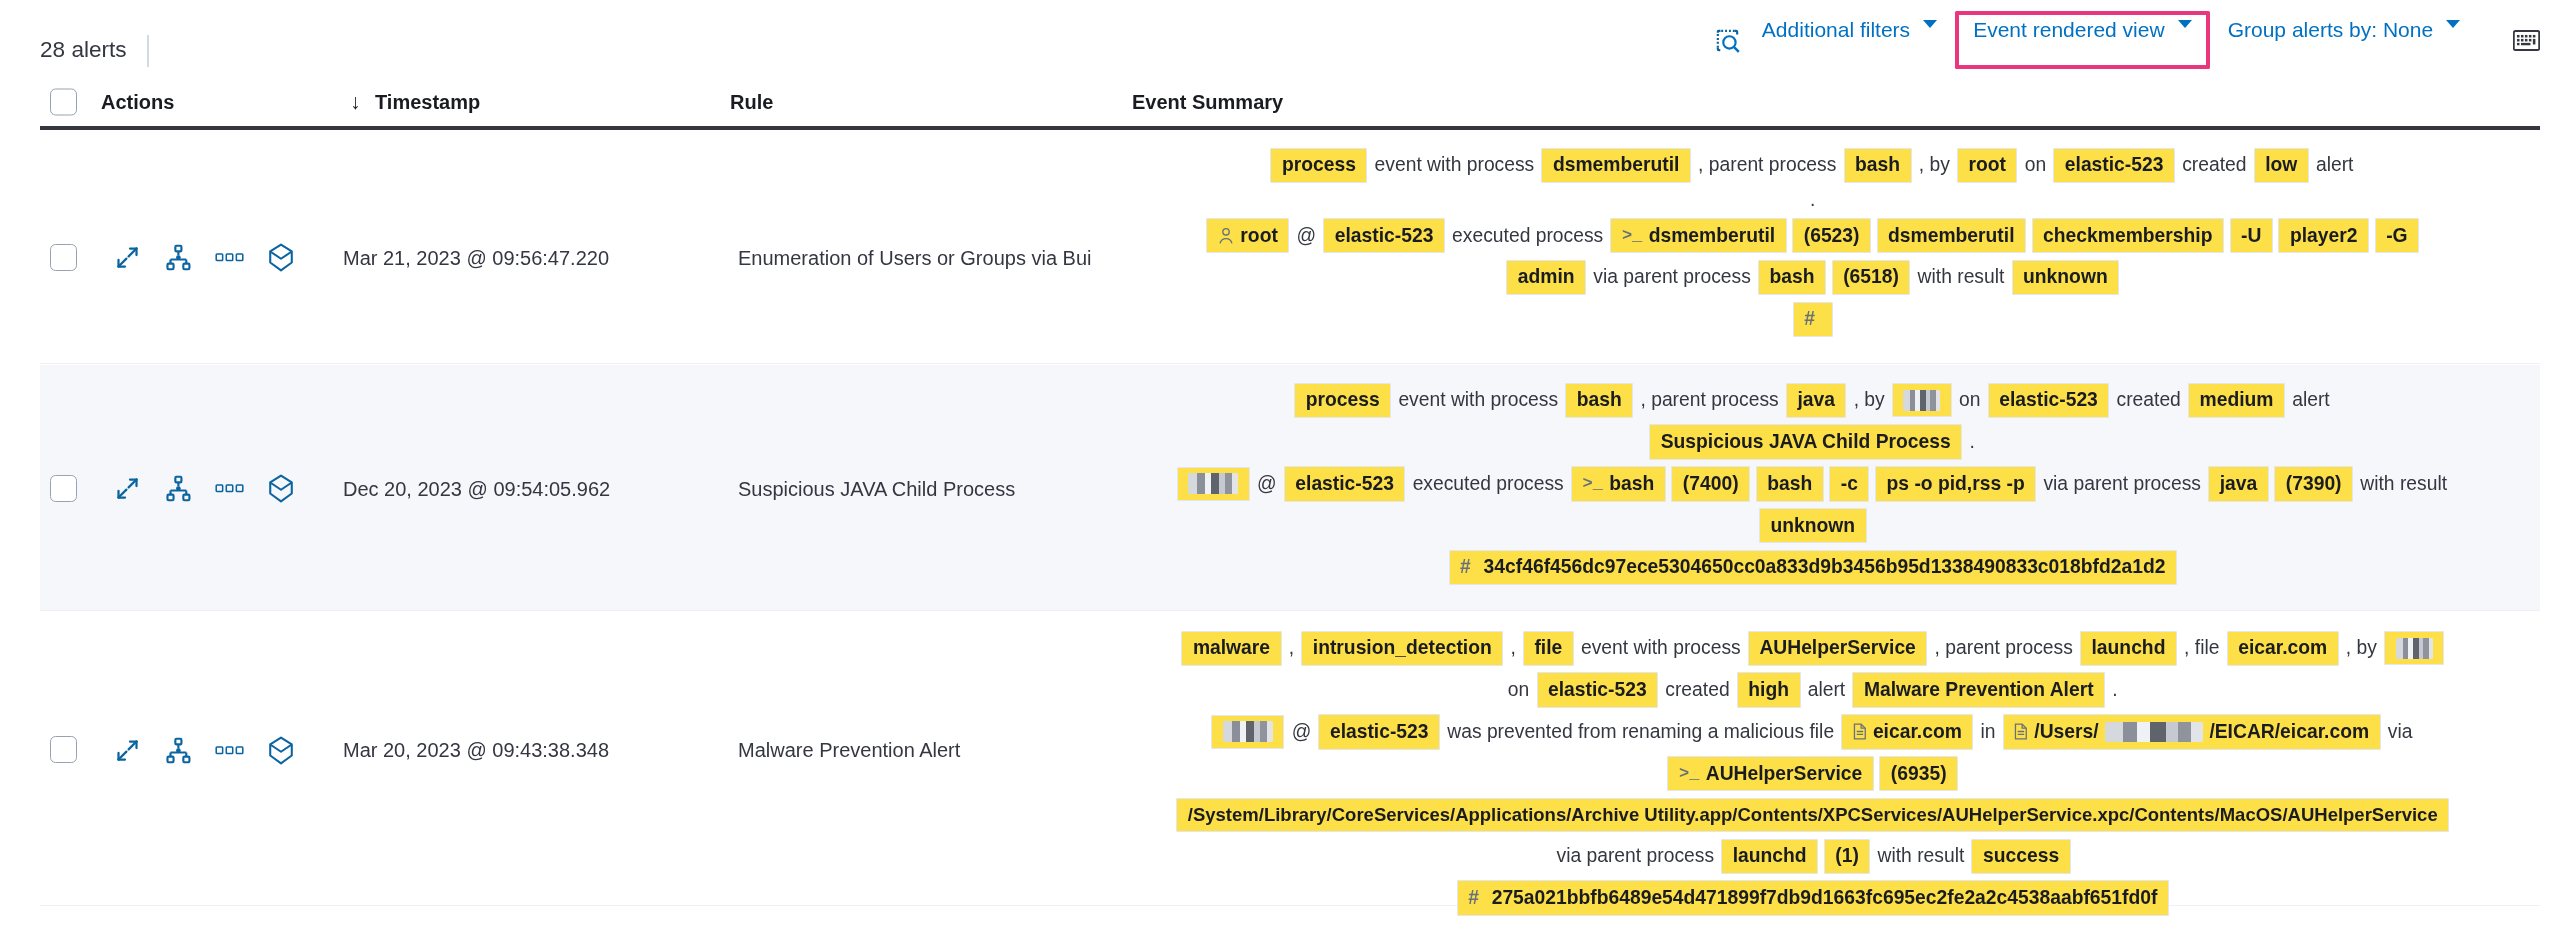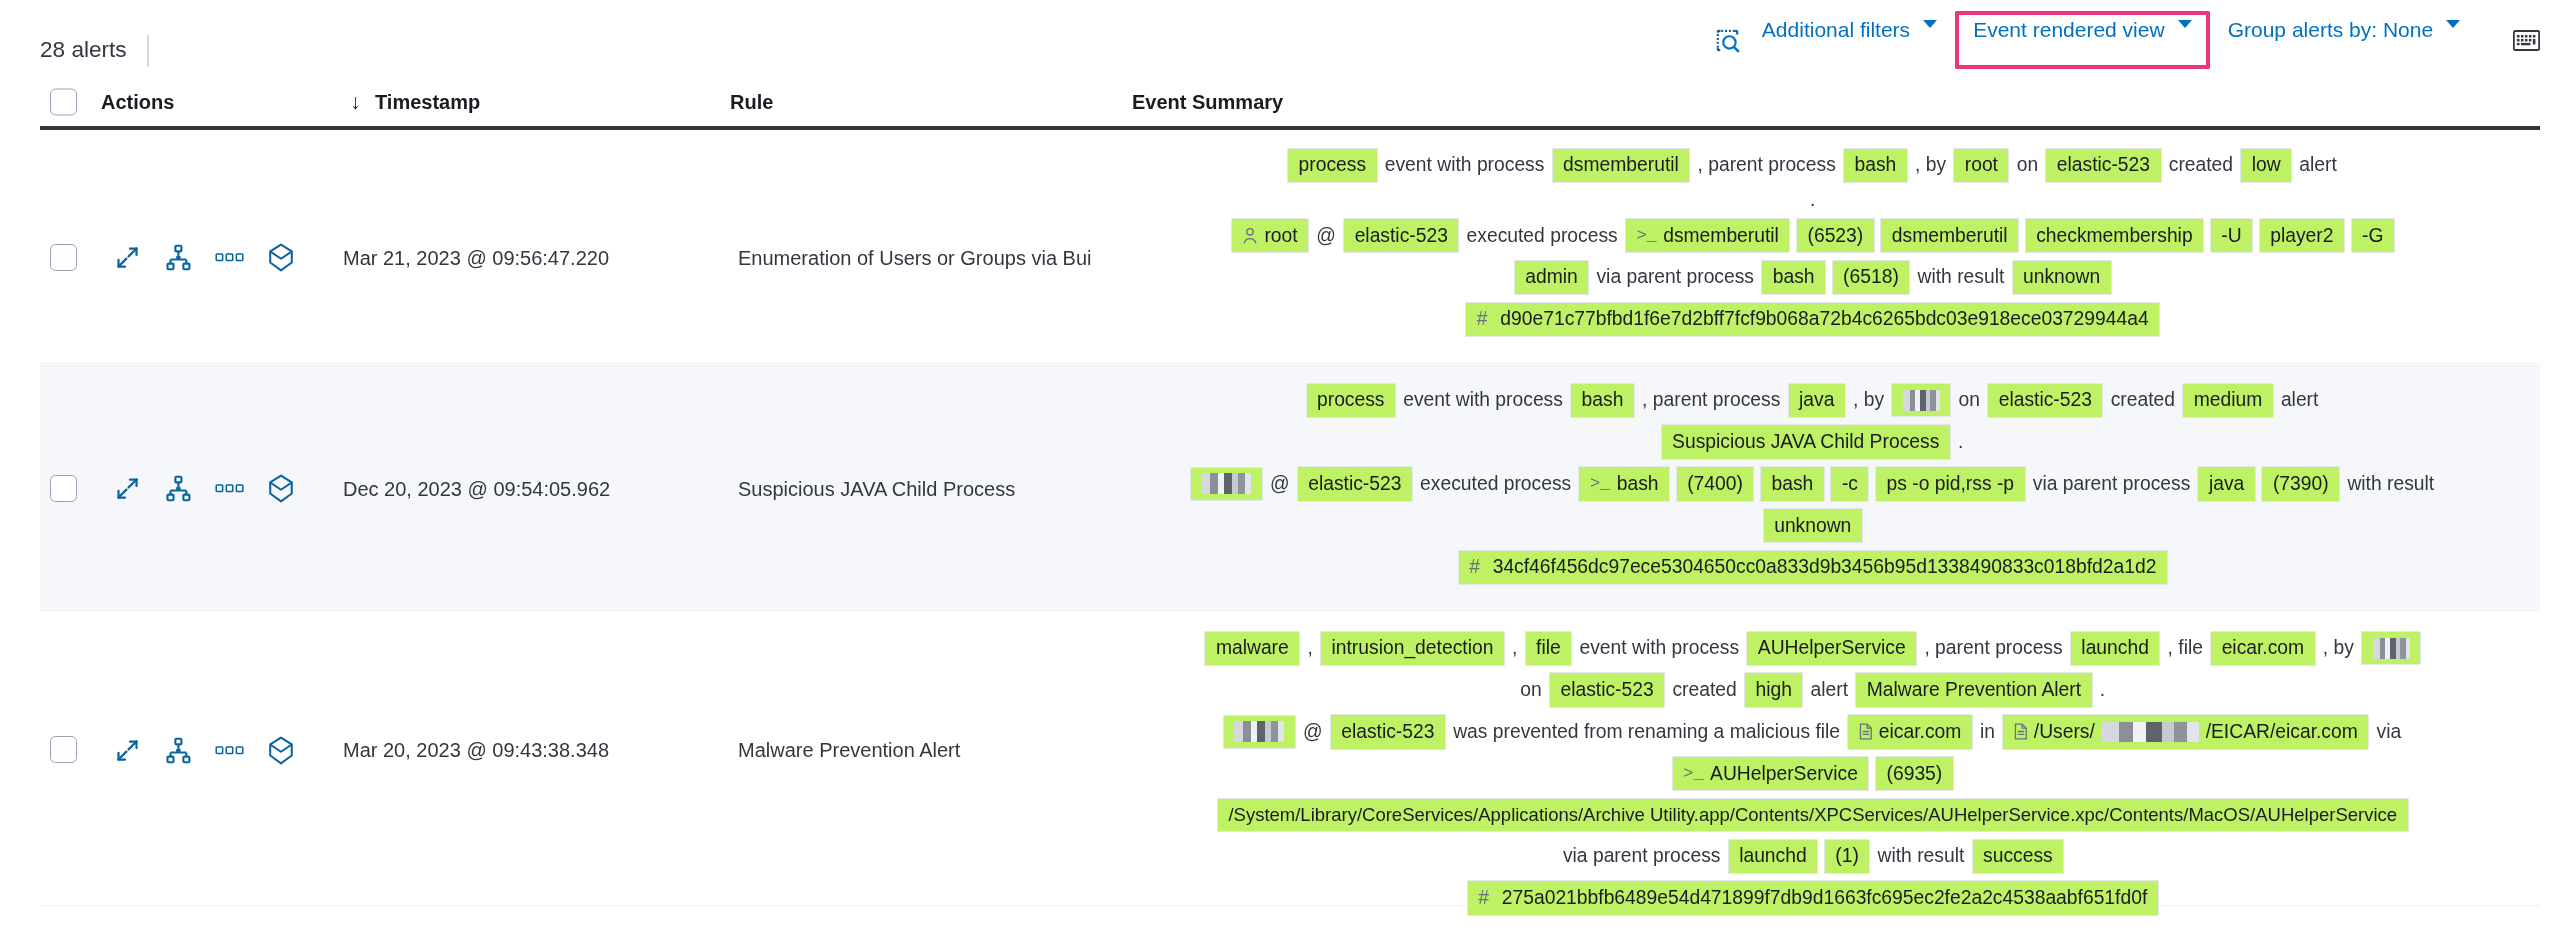--- a/index.html
+++ b/index.html
@@ -230,28 +230,29 @@
     margin: 3.2px 0;
     font-size: 19.3px;
     color: #343741;
     line-height: 1.15;
     white-space: nowrap;
   }
   .chip {
     display: inline-flex;
     align-items: center;
     gap: 6.4px;
-    background: #bef264;
+    background: #fde047;
     border: 1.6px solid #e3e6ec;
     border-radius: 1px;
     padding: 5.6px 10.5px;
     font-size: 19.3px;
     color: #1a1c21;
     white-space: nowrap;
     cursor: pointer;
+    font-weight: bold;
   }
   .plain { color: #343741; padding: 0 1.6px; }
   .chip .pre { font-family: "Liberation Mono", monospace; font-size: 17px; color: #69707d; }
   .redact {
     display: inline-block;
     width: 37px;
     height: 21px;
     background:
       linear-gradient(90deg,
         #d5d8dd 0 18%, #8b8f99 18% 33%, #f0f1f4 33% 46%,
@@ -427,21 +428,20 @@
             <span class="chip">admin</span>
             <span class="plain">via parent process</span>
             <span class="chip">bash</span>
             <span class="chip">(6518)</span>
             <span class="plain">with result</span>
             <span class="chip">unknown</span>
           </div>
           <div class="sline">
             <span class="chip hashchip">
               <span class="hashmark">#</span>
-              <span>d90e71c77bfbd1f6e7d2bff7fcf9b068a72b4c6265bdc03e918ece03729944a4</span>
             </span>
           </div>
         </div>
       </div>
       <div class="row row-r2 r2 alt">
         <div class="row-left">
           <div class="cell-checkbox"></div>
           <div class="actions-icons">
             <span class="act-ico">
               <svg width="27" height="27" viewBox="0 0 24 24" fill="none" stroke="#0b64a0" stroke-width="2" stroke-linecap="round">

